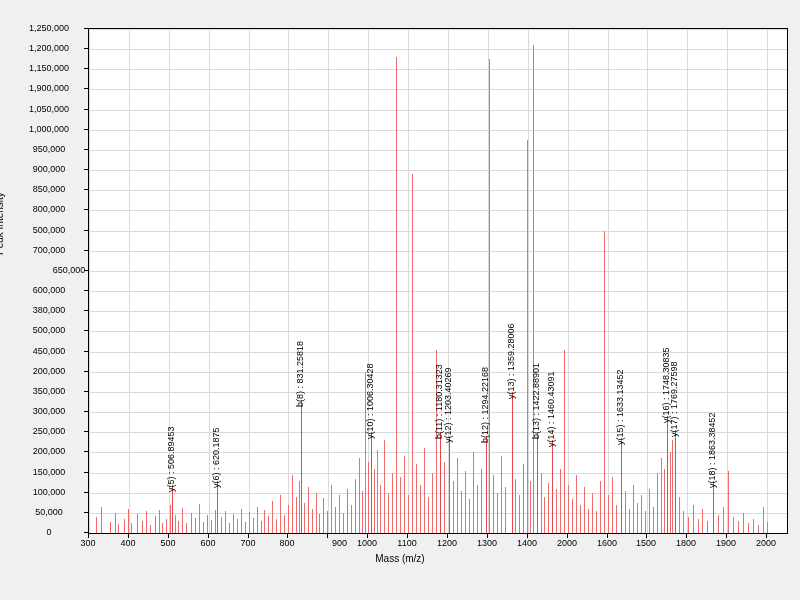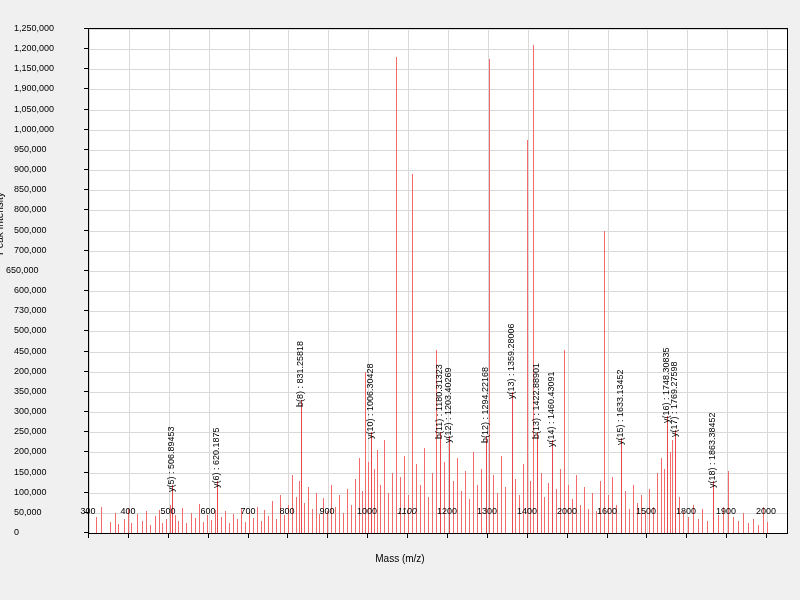--- a/index.html
+++ b/index.html
@@ -49,36 +49,36 @@
     left: 0;
     right: 0;
     height: 1px;
     background: #d9d9d9;
   }
   
   .ytick {
     position: absolute;
     right: 714px;
     width: 70px;
-    text-align: left;
+    text-align: center;
     font-size: 9px;
     color: #000;
     transform: translateY(-50%);
     white-space: nowrap;
   }
   .ytick-mark {
     position: absolute;
     width: 4px;
     height: 1px;
     background: #000;
     left: 84px;
   }
   .xtick {
     position: absolute;
-    top: 506px;
+    top: 538px;
     width: 40px;
     text-align: center;
     font-size: 9px;
     color: #000;
     white-space: nowrap;
   }
   .xtick-mark {
     position: absolute;
     top: 534px;
     width: 1px;
@@ -384,25 +384,25 @@
         <div class="xtick" style="left: 108px;">400</div>
         <div class="xtick-mark" style="left: 168px;"></div>
         <div class="xtick" style="left: 148px;">500</div>
         <div class="xtick-mark" style="left: 208px;"></div>
         <div class="xtick" style="left: 188px;">600</div>
         <div class="xtick-mark" style="left: 248px;"></div>
         <div class="xtick" style="left: 228px;">700</div>
         <div class="xtick-mark" style="left: 287px;"></div>
         <div class="xtick" style="left: 267px;">800</div>
         <div class="xtick-mark" style="left: 327px;"></div>
-        <div class="xtick" style="left: 307px;">900</div>
+        <div class="xtick" style="left: 307px; text-align: right;">900</div>
         <div class="xtick-mark" style="left: 367px;"></div>
         <div class="xtick" style="left: 347px;">1000</div>
         <div class="xtick-mark" style="left: 407px;"></div>
-        <div class="xtick" style="left: 387px; font-style: italic;">1100</div>
+        <div class="xtick" style="left: 387px;">1100</div>
         <div class="xtick-mark" style="left: 447px;"></div>
         <div class="xtick" style="left: 427px;">1200</div>
         <div class="xtick-mark" style="left: 487px;"></div>
         <div class="xtick" style="left: 467px;">1300</div>
         <div class="xtick-mark" style="left: 527px;"></div>
         <div class="xtick" style="left: 507px;">1400</div>
         <div class="xtick-mark" style="left: 567px;"></div>
         <div class="xtick" style="left: 547px;">2000</div>
         <div class="xtick-mark" style="left: 607px;"></div>
         <div class="xtick" style="left: 587px;">1600</div>
@@ -430,25 +430,25 @@
         <div class="ytick" style="top: 411.04px; right: 716px;">300,000</div>
         <div class="ytick-mark" style="top: 391px;"></div>
         <div class="ytick" style="top: 390.88px; right: 716px;">350,000</div>
         <div class="ytick-mark" style="top: 371px;"></div>
         <div class="ytick" style="top: 370.72px; right: 716px;">200,000</div>
         <div class="ytick-mark" style="top: 351px;"></div>
         <div class="ytick" style="top: 350.56px; right: 716px;">450,000</div>
         <div class="ytick-mark" style="top: 330px;"></div>
         <div class="ytick" style="top: 330.4px; right: 716px;">500,000</div>
         <div class="ytick-mark" style="top: 310px;"></div>
-        <div class="ytick" style="top: 310.24px; right: 716px;">730,000</div>
+        <div class="ytick" style="top: 310.24px; right: 716px;">380,000</div>
         <div class="ytick-mark" style="top: 290px;"></div>
         <div class="ytick" style="top: 290.08px; right: 716px;">600,000</div>
         <div class="ytick-mark" style="top: 270px;"></div>
-        <div class="ytick" style="top: 269.92px; right: 724px;">650,000</div>
+        <div class="ytick" style="top: 269.92px; right: 696px;">650,000</div>
         <div class="ytick-mark" style="top: 250px;"></div>
         <div class="ytick" style="top: 249.76px; right: 716px;">700,000</div>
         <div class="ytick-mark" style="top: 230px;"></div>
         <div class="ytick" style="top: 229.6px; right: 716px;">500,000</div>
         <div class="ytick-mark" style="top: 209px;"></div>
         <div class="ytick" style="top: 209.44px; right: 716px;">800,000</div>
         <div class="ytick-mark" style="top: 189px;"></div>
         <div class="ytick" style="top: 189.28px; right: 716px;">850,000</div>
         <div class="ytick-mark" style="top: 169px;"></div>
         <div class="ytick" style="top: 169.12px; right: 716px;">900,000</div>

